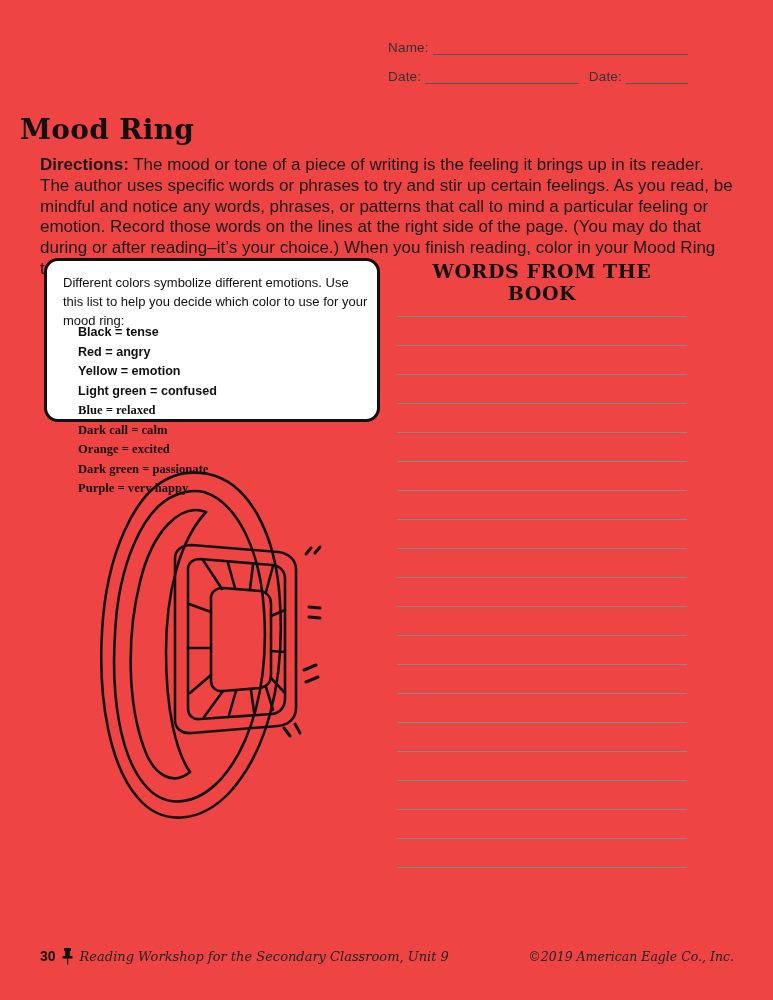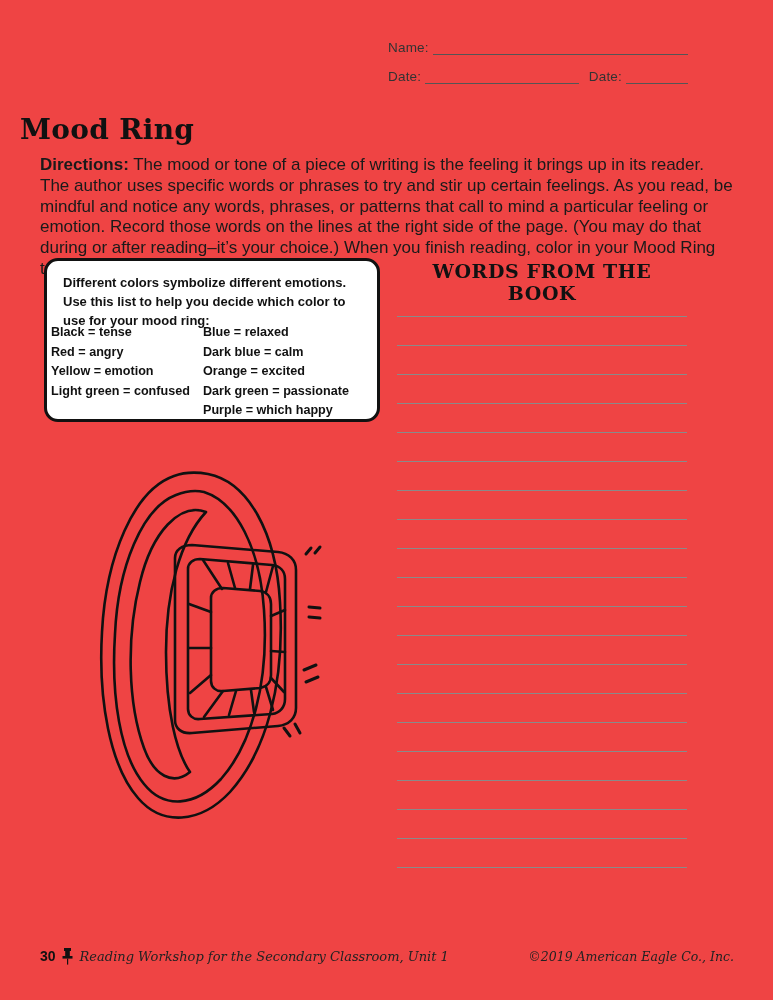--- a/index.html
+++ b/index.html
@@ -91,38 +91,39 @@
     box-sizing: border-box;
     background: #fff;
   }
   #legend-intro {
     position: absolute;
     left: 16px;
     top: 12px;
     width: 306px;
     font-size: 13px;
     line-height: 19px;
-    font-weight: bold;
+    font-weight: normal;
     color: #111;
   }
   #legend-cols {
     position: absolute;
-    left: 4px;
+    left: 31px;
     top: 62px;
     width: 310px;
     display: flex;
+    flex-direction: column;
   }
   .legend-col {
     font-size: 12.6px;
     line-height: 19.5px;
     font-weight: bold;
     color: #111;
   }
   .legend-col.left { width: 152px; }
-  .legend-col.right { width: 158px; }
+  .legend-col.right { width: 158px; font-family: Liberation Serif, serif; }
   .legend-item { white-space: nowrap; }
 
   
   #words-heading {
     position: absolute;
     left: 396px;
     top: 260px;
     width: 292px;
     text-align: center;
     font-family: "DejaVu Serif", "Liberation Serif", serif;
@@ -226,24 +227,24 @@
     <div id="legend-intro">Different colors symbolize different emotions. Use this list to help you decide which color to use for your mood ring:</div>
     <div id="legend-cols">
       <div class="legend-col left">
         <div class="legend-item">Black = tense</div>
         <div class="legend-item">Red = angry</div>
         <div class="legend-item">Yellow = emotion</div>
         <div class="legend-item">Light green = confused</div>
       </div>
       <div class="legend-col right">
         <div class="legend-item">Blue = relaxed</div>
-        <div class="legend-item">Dark blue = calm</div>
+        <div class="legend-item">Dark call = calm</div>
         <div class="legend-item">Orange = excited</div>
         <div class="legend-item">Dark green = passionate</div>
-        <div class="legend-item">Purple = which happy</div>
+        <div class="legend-item">Purple = very happy</div>
       </div>
     </div>
   </div>
 
   <div id="words-heading">WORDS FROM THE BOOK</div>
   <div id="writing-lines">
       <div class="write-line"></div>
       <div class="write-line"></div>
       <div class="write-line"></div>
       <div class="write-line"></div>
@@ -355,18 +356,18 @@
     <div id="footer-left">
       <span id="footer-page">30</span>
       <span id="footer-pin">
         <svg viewBox="0 0 13 18" width="13" height="18" xmlns="http://www.w3.org/2000/svg">
           <rect x="3" y="1" width="7" height="3" fill="#111"></rect>
           <rect x="4.2" y="4" width="4.6" height="5" fill="#111"></rect>
           <rect x="1.5" y="9" width="10" height="2.6" fill="#111"></rect>
           <rect x="6" y="11.6" width="1.2" height="6" fill="#111"></rect>
         </svg>
       </span>
-      <span id="footer-title">Reading Workshop for the Secondary Classroom, Unit 1</span>
+      <span id="footer-title">Reading Workshop for the Secondary Classroom, Unit 9</span>
     </div>
     <div id="footer-right">©2019 American Eagle Co., Inc.</div>
   </div>
 
 </div>
 
 </body></html>

